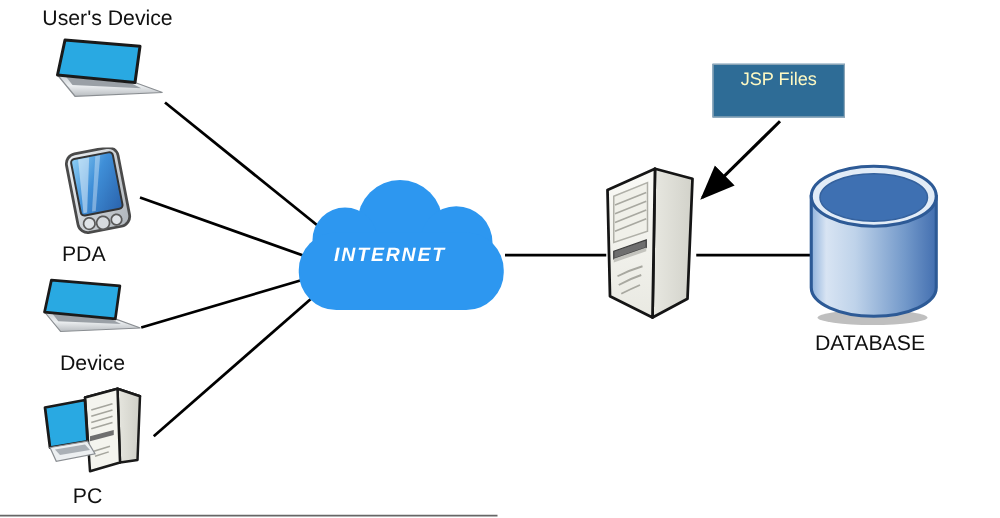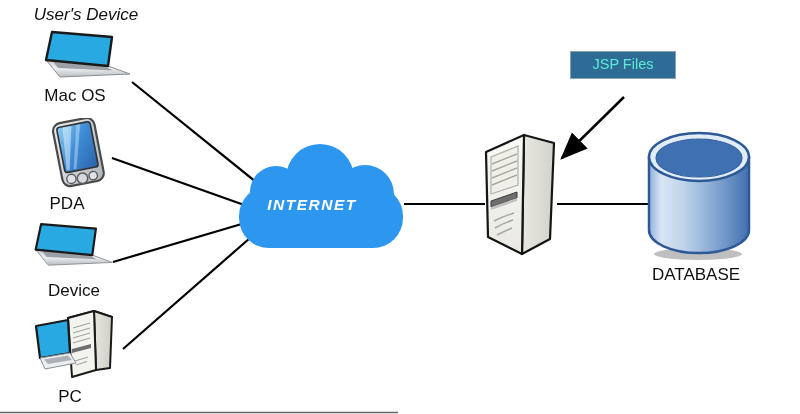--- a/index.html
+++ b/index.html
@@ -11,23 +11,23 @@
     position:absolute;font-size:17px;color:#111;text-align:center;
     white-space:nowrap;line-height:1.1;
   }
   .icon{position:absolute;}
   .icon svg{display:block;}
   #internet-label{
     position:absolute;left:242px;top:196px;width:140px;text-align:center;
     color:#fff;font-weight:bold;font-size:15.5px;letter-spacing:1.5px;font-style:italic;
   }
   #jsp-box{
-    position:absolute;left:570px;top:51px;width:106px;height:28px;
+    position:absolute;left:570px;top:51px;width:106px;height:43px;
     background:var(--annotation-bg,#2E6C96);
-    color:#5eead4;font-size:14.5px;line-height:19px;text-align:center;
+    color:#fef9c3;font-size:14.5px;line-height:19px;text-align:center;
     padding-top:3px;box-sizing:border-box;border:1px solid #8aa4b6;
   }
   #connector-layer{position:absolute;left:0;top:0;}
 </style>
 </head>
 <body>
 
 <div id="stage">
 
   <svg id="connector-layer" width="800" height="414">
@@ -41,37 +41,36 @@
       <line x1="112" y1="158" x2="247" y2="206"></line>
       <line x1="113" y1="262" x2="245" y2="223"></line>
       <line x1="123" y1="349" x2="250" y2="238"></line>
       <line x1="404" y1="204" x2="485" y2="204"></line>
       <line x1="557" y1="204" x2="651" y2="204"></line>
       <line x1="624" y1="97" x2="562" y2="158" stroke-width="2.5" marker-end="url(#ah)"></line>
     </g>
     <line x1="0" y1="412.5" x2="398" y2="412.5" stroke="#666" stroke-width="1.5"></line>
   </svg>
 
-  <div class="label" style="left:26px;top:6px;width:120px;font-style:italic;">User's Device</div>
+  <div class="label" style="left:26px;top:6px;width:120px;">User's Device</div>
 
   <div class="icon" style="left:42px;top:30px;">
     <svg width="92" height="52" viewBox="0 0 92 52">
       <defs>
         <linearGradient id="lapBase" x1="0" y1="0" x2="0" y2="1">
           <stop offset="0" stop-color="#c9cdd1"></stop>
             <stop offset="0.5" stop-color="#eceff1"></stop>
             <stop offset="1" stop-color="#b9bdc1"></stop>
         </linearGradient>
       </defs>
       <polygon points="4,30 66,36 88,44 18,47" fill="url(#lapBase)" stroke="#8a8e92" stroke-width="1"></polygon>
       <polygon points="11,31.5 63,36.5 71,40.5 16,38" fill="#9aa0a6"></polygon>
       <polygon points="10,2 70,7 66,36 4,30" fill="#29A9E2" stroke="#1a1a1a" stroke-width="2.4" stroke-linejoin="round" style="fill:var(--screen-blue,#29A9E2)"></polygon>
     </svg>
   </div>
-  <div class="label" style="left:25px;top:87px;width:100px;">Mac OS</div>
 
   <div class="icon" style="left:48px;top:118px;">
     <svg width="62" height="74" viewBox="0 0 62 74">
       <defs>
         <linearGradient id="pdaScr" x1="0" y1="0" x2="1" y2="1">
           <stop offset="0" stop-color="#8fd0f5"></stop>
             <stop offset="0.45" stop-color="#3f8fd8"></stop>
             <stop offset="1" stop-color="#2a62ab"></stop>
         </linearGradient>
         <linearGradient id="pdaBody" x1="0" y1="0" x2="1" y2="1">

